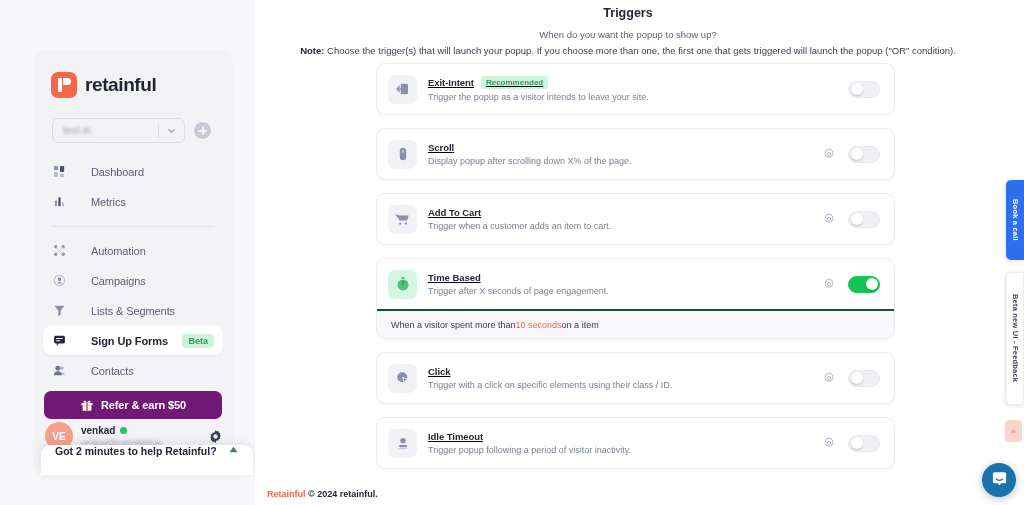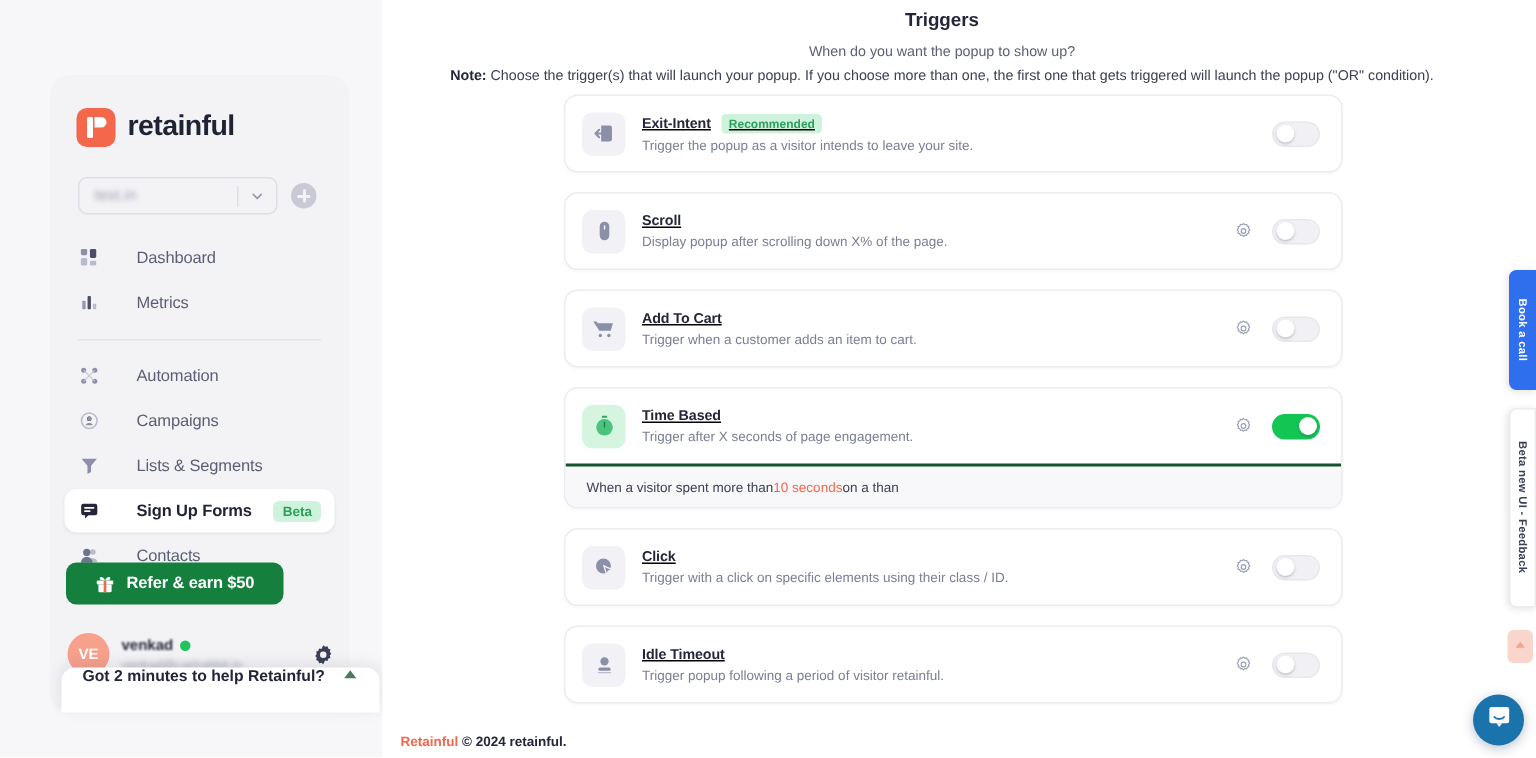--- a/index.html
+++ b/index.html
@@ -142,23 +142,23 @@
     padding: 2px 6px;
     border-radius: 4px;
   }
   .nav-divider {
     height: 1px; background: #e3e3ea;
     margin: 10px 19px 9px 19px;
   }
 
   
   .refer-btn {
-    position: absolute; left: 11px; bottom: 72px;
-    width: 145px; height: 28px;
-    background: #15803d;
+    position: absolute; left: 11px; bottom: 56px;
+    width: 178px; height: 28px;
+    background: #701a75;
     border-radius: 7px;
     display: flex; align-items: center; justify-content: center;
     cursor: pointer;
   }
   .gift-ico { margin-right: 7px; display: flex; }
   .refer-label {
     color: #ffffff; font-size: 11px; font-weight: 700;
     letter-spacing: -0.1px;
   }
 
@@ -636,21 +636,21 @@
               </svg>
             </span>
             <div class="toggle on">
                 <span class="knob"></span>
               </div>
           </div>
         </div>
         <div class="trigger-detail">
           <span>When a visitor spent more than </span>
             <span class="hl">10 seconds</span>
-            <span> on a than</span>
+            <span> on a item</span>
         </div>
       </div>
 
       <div class="trigger-card">
         <div class="trigger-main">
           <div class="t-ico">
             <svg width="16" height="16" viewBox="0 0 18 18">
               <circle cx="8.2" cy="8.2" r="5.6" fill="#8b90a8"></circle>
               <path d="M8.6 8.2 L15 11.2 L11.9 12 L10.7 15 Z" fill="#8b90a8" stroke="#f2f2f6" stroke-width="1"></path>
             </svg>
@@ -681,21 +681,21 @@
             <svg width="16" height="16" viewBox="0 0 18 18">
               <circle cx="9" cy="6.6" r="3.1" fill="#8b90a8"></circle>
               <rect x="4.4" y="11.3" width="9.2" height="2.4" rx="1.2" fill="#8b90a8"></rect>
               <rect x="4" y="14.6" width="10" height="0.9" rx="0.45" fill="#b7bbcc"></rect>
             </svg>
           </div>
           <div class="t-text">
             <div class="t-title-row">
               <span class="t-title">Idle Timeout</span>
             </div>
-            <div class="t-desc">Trigger popup following a period of visitor retainful.</div>
+            <div class="t-desc">Trigger popup following a period of visitor inactivity.</div>
           </div>
           <div class="t-actions">
             <span class="gear-btn">
               <svg width="12" height="12" viewBox="0 0 16 16">
                 <path d="M8 1.4l1.2 1 1.6-.3.5 1.5 1.5.5-.3 1.6 1 1.3-1 1.3.3 1.6-1.5.5-.5 1.5-1.6-.3-1.2 1-1.2-1-1.6.3-.5-1.5-1.5-.5.3-1.6-1-1.3 1-1.3-.3-1.6 1.5-.5.5-1.5 1.6.3z" fill="none" stroke="#9a9fb4" stroke-width="1"></path>
                 <circle cx="8" cy="8" r="2.1" fill="none" stroke="#9a9fb4" stroke-width="1"></circle>
               </svg>
             </span>
             <div class="toggle">
                 <span class="knob"></span>

